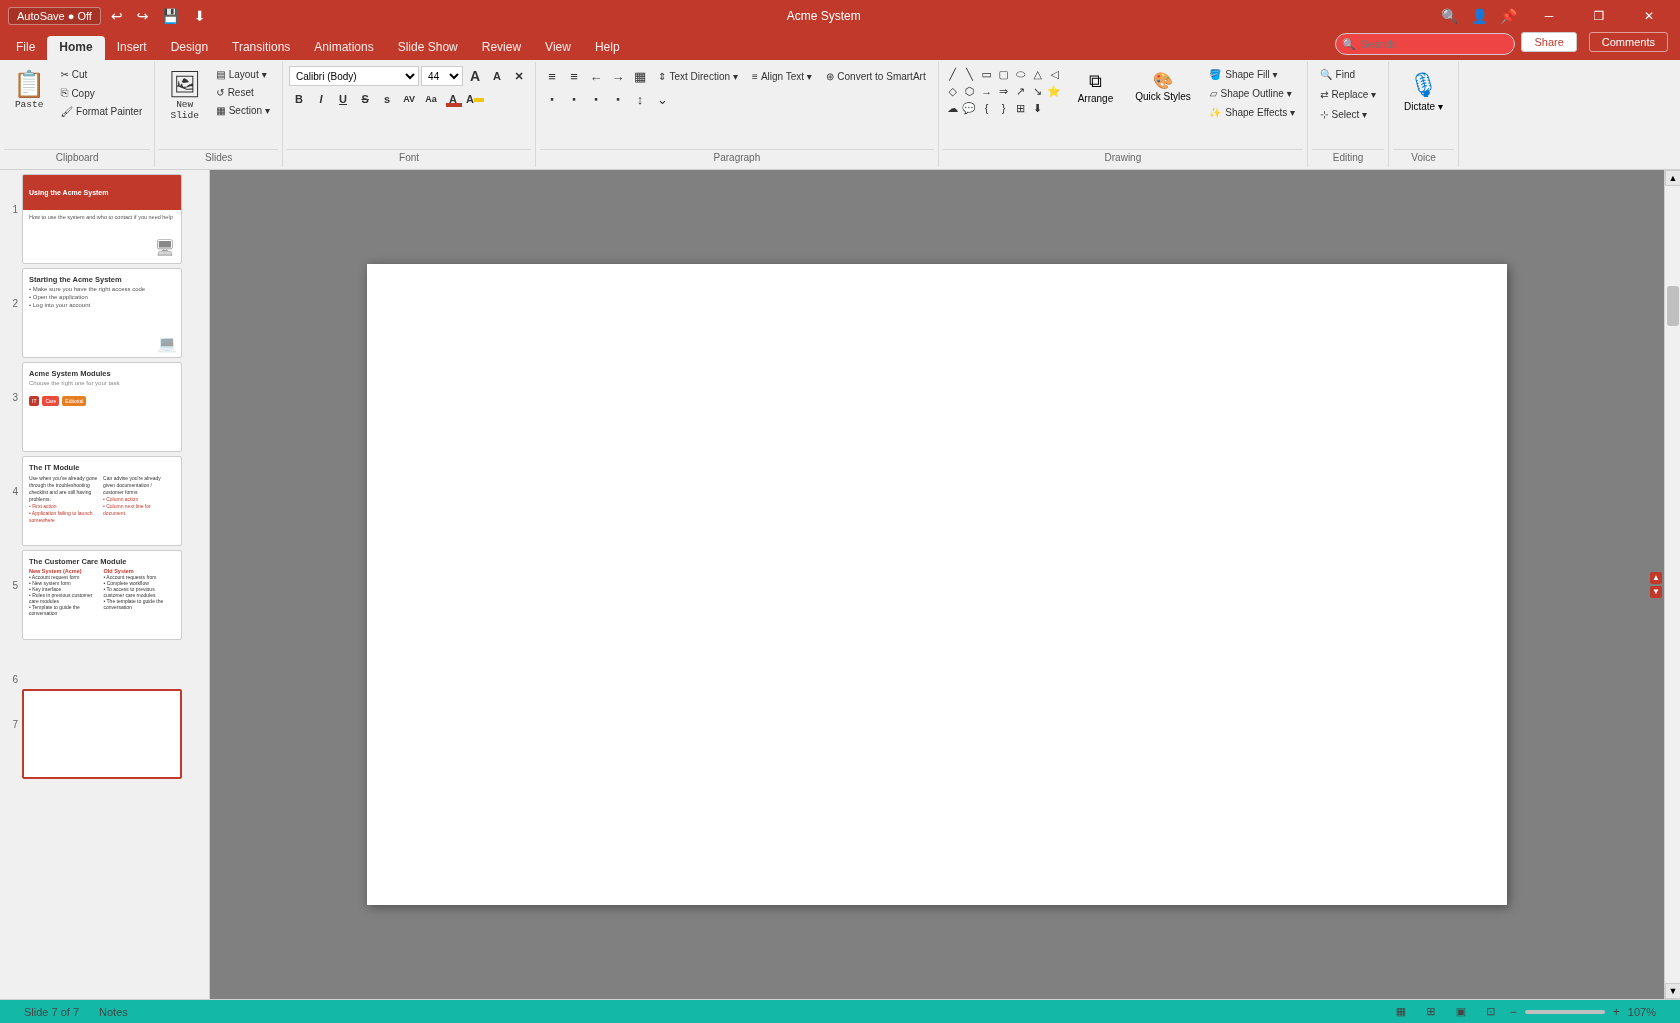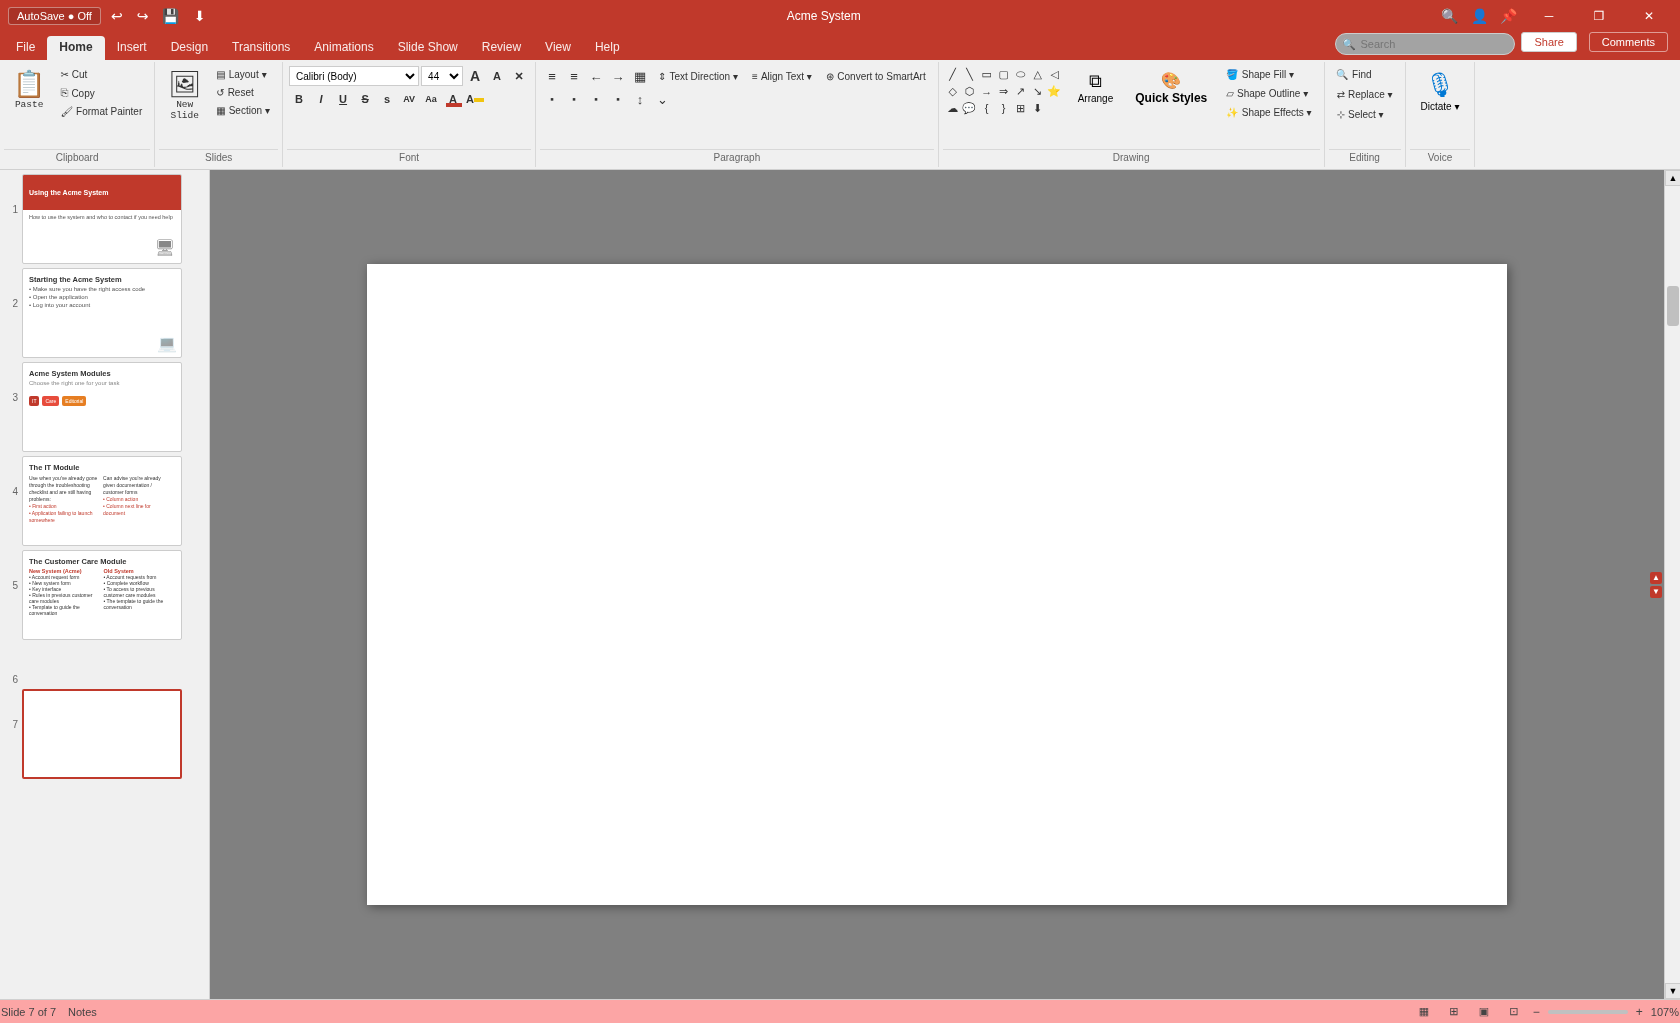--- a/index.html
+++ b/index.html
@@ -258,46 +258,46 @@
     .scroll-btn {
       width: 16px; height: 16px; background: #e8e8e8; border: 1px solid #ccc;
       display: flex; align-items: center; justify-content: center; cursor: pointer; font-size: 9px;
     }
     .scroll-track { flex: 1; background: #f0f0f0; position: relative; }
     .scroll-thumb { width: 12px; height: 40px; background: #c0c0c0; border-radius: 3px; margin: 2px; cursor: pointer; }
 
     
     #statusbar {
       height: 24px;
-      background: #fca5a5;
+      background: #14b8a6;
       border-top: 1px solid #d0d0d0;
       display: flex;
       align-items: center;
-      padding: 0 1px;
-      gap: 12px;
+      padding: 0 24px;
+      gap: 20px;
       font-size: 11px;
       color: #444;
     }
     #statusbar-right { margin-left: auto; display: flex; align-items: center; gap: 8px; }
     .view-btn {
       width: 22px; height: 18px; background: transparent; border: 1px solid transparent;
       border-radius: 2px; cursor: pointer; display: flex; align-items: center; justify-content: center;
       font-size: 11px;
     }
     .zoom-slider { width: 80px; height: 4px; background: #c0c0c0; border-radius: 2px; }
     .zoom-value { font-size: 11px; color: #444; }
 
     
     .search-box {
       height: 22px;
       border: 1px solid #ccc;
       border-radius: 11px;
       padding: 0 8px 0 24px;
       font-size: 11px;
-      background: #a3a3a3;
+      background: #ef4444;
       width: 180px;
     }
     .search-wrapper { position: relative; display: flex; align-items: center; }
     .search-icon-inner { position: absolute; left: 7px; font-size: 11px; color: #888; }
 
     
     .arrange-btn {
       display: flex; flex-direction: column; align-items: center; gap: 1px;
       padding: 4px 8px; cursor: pointer; border-radius: 3px; border: 1px solid transparent;
     }
@@ -514,21 +514,21 @@
 
         <div class="rb-col" style="gap:2px;">
           <div class="arrange-btn">
             <span style="font-size:18px;">⧉</span>
             <span style="font-size:10px;">Arrange</span>
           </div>
         </div>
         <div class="rb-col" style="gap:2px;">
           <div class="qs-btn">
             <span style="font-size:16px;">🎨</span>
-            <span style="font-size:12px;font-weight:bold;">Quick Styles</span>
+            <span style="font-size:10px;">Quick Styles</span>
           </div>
         </div>
 
         <div class="rb-col" style="gap:2px; justify-content:center;">
           <div class="rb-btn-sm">
             <span>🪣</span>
             <span>Shape Fill ▾</span>
           </div>
           <div class="rb-btn-sm">
             <span>▱</span>

